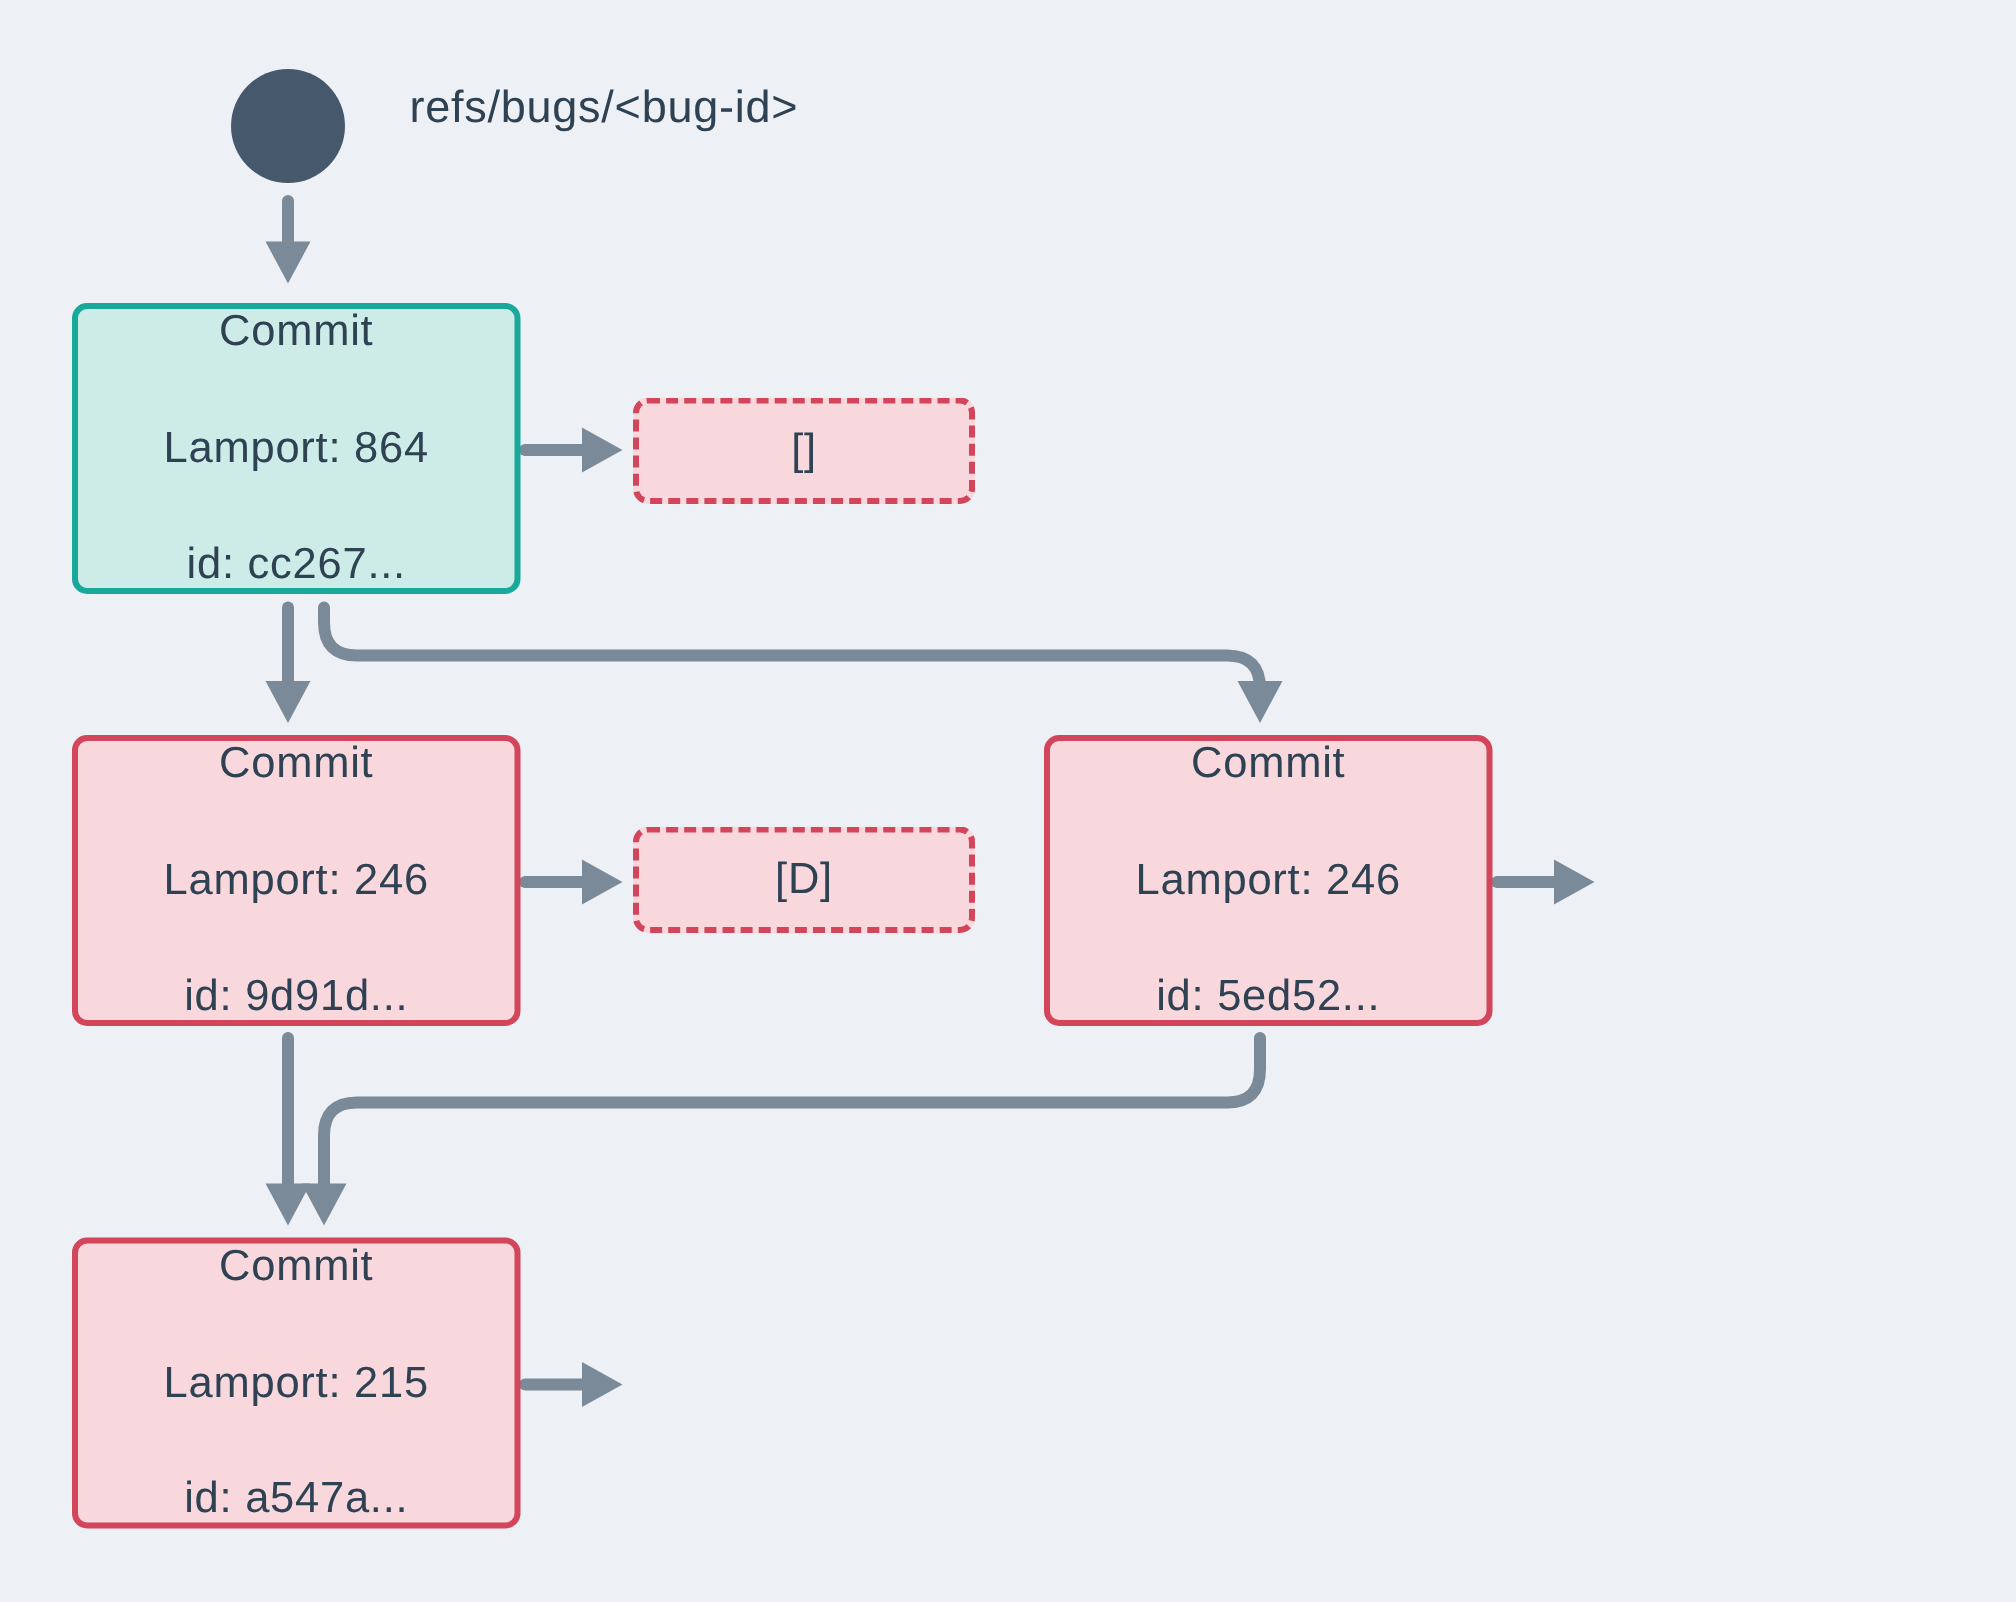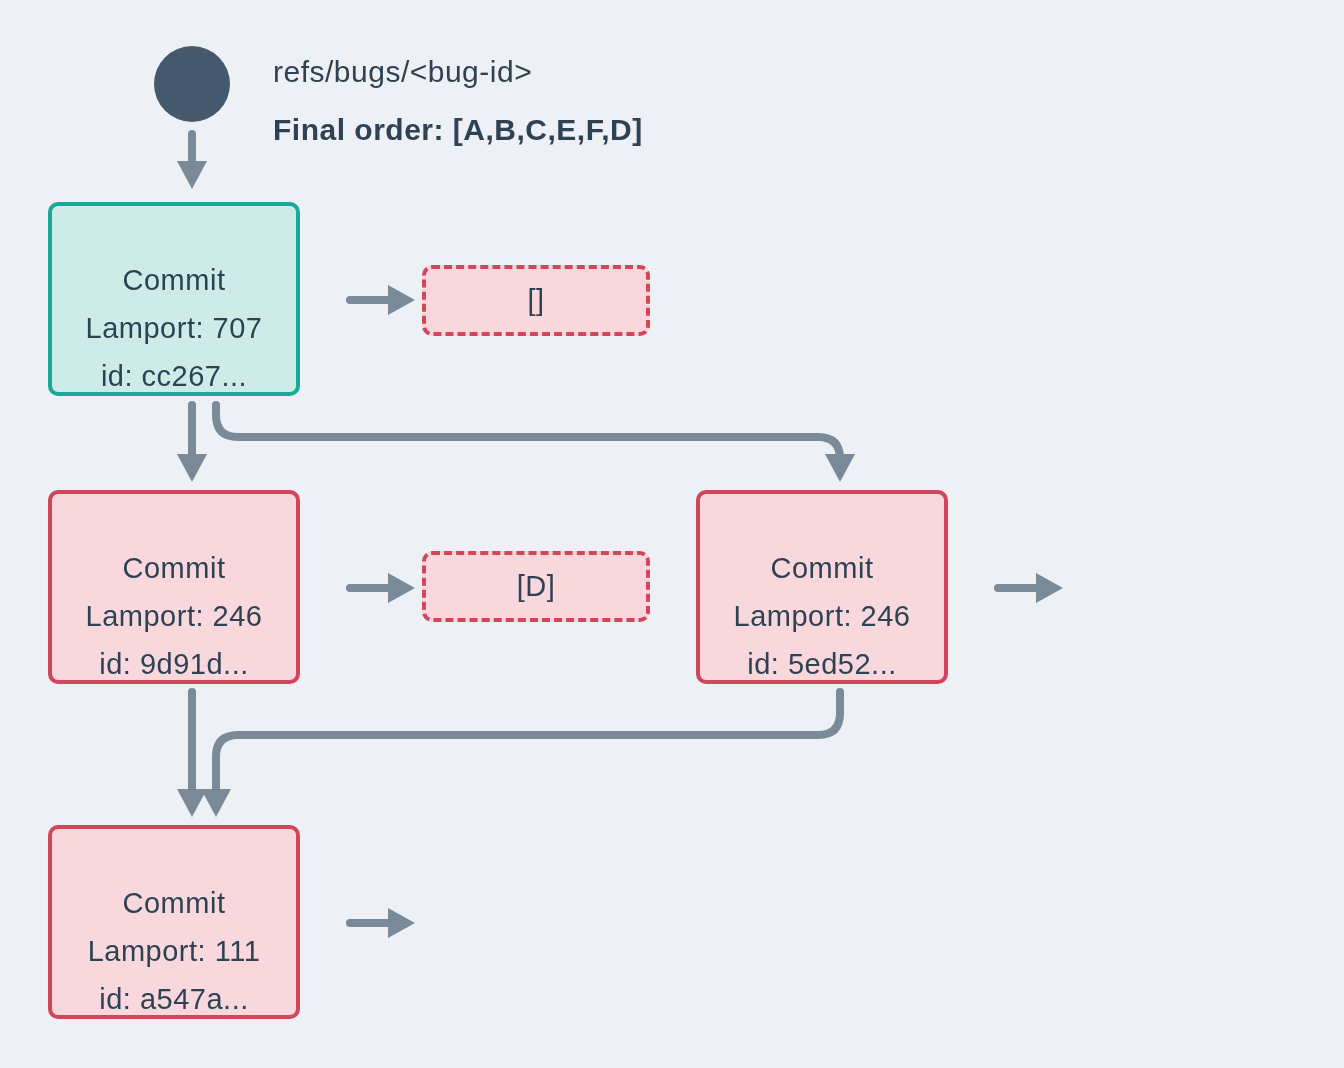--- a/index.html
+++ b/index.html
@@ -57,31 +57,31 @@
     position: absolute;
     left: 273px;
     top: 113px;
     font-size: 30px;
     font-weight: bold;
     letter-spacing: 0.5px;
     white-space: nowrap;
   }
   .commit-node {
     position: absolute;
-    width: 252px;
+    width: 299px;
     height: 194px;
     box-sizing: border-box;
     border-radius: 10px;
     border: 4px solid #D2455A;
     background: #F8D8DD;
     display: flex;
     flex-direction: column;
     align-items: center;
-    justify-content: flex-end;
-    gap: 17px;
+    justify-content: space-between;
+    gap: 5px;
   }
   .commit-node.head {
     border-color: #18A99B;
     background: #CDEBE7;
   }
   .commit-line {
     font-size: 29px;
     line-height: 31px;
     letter-spacing: 0.5px;
     white-space: nowrap;
@@ -152,25 +152,24 @@
     </g>
 
     <g>
       <path class="edge" d="M350,923 H390"></path>
       <polygon class="edge-head" points="388,908 388,938 415,923"></polygon>
     </g>
   </svg>
 
   <div class="ref-circle"></div>
   <div class="ref-label">refs/bugs/&lt;bug-id&gt;</div>
-  <div class="final-order">Final order: [A,B,C,E,F,D]</div>
 
   <div class="commit-node head" style="left:48px; top:202px;">
     <div class="commit-line">Commit</div>
-    <div class="commit-line">Lamport: 707</div>
+    <div class="commit-line">Lamport: 864</div>
     <div class="commit-line">id: cc267...</div>
   </div>
   <div class="ops-box" style="left:422px; top:265px;">
     <span class="ops-label">[]</span>
   </div>
 
   <div class="commit-node" style="left:48px; top:490px;">
     <div class="commit-line">Commit</div>
     <div class="commit-line">Lamport: 246</div>
     <div class="commit-line">id: 9d91d...</div>
@@ -180,17 +179,17 @@
   </div>
 
   <div class="commit-node" style="left:696px; top:490px;">
     <div class="commit-line">Commit</div>
     <div class="commit-line">Lamport: 246</div>
     <div class="commit-line">id: 5ed52...</div>
   </div>
 
   <div class="commit-node" style="left:48px; top:825px;">
     <div class="commit-line">Commit</div>
-    <div class="commit-line">Lamport: 111</div>
+    <div class="commit-line">Lamport: 215</div>
     <div class="commit-line">id: a547a...</div>
   </div>
 
 </div>
 
 </body></html>

